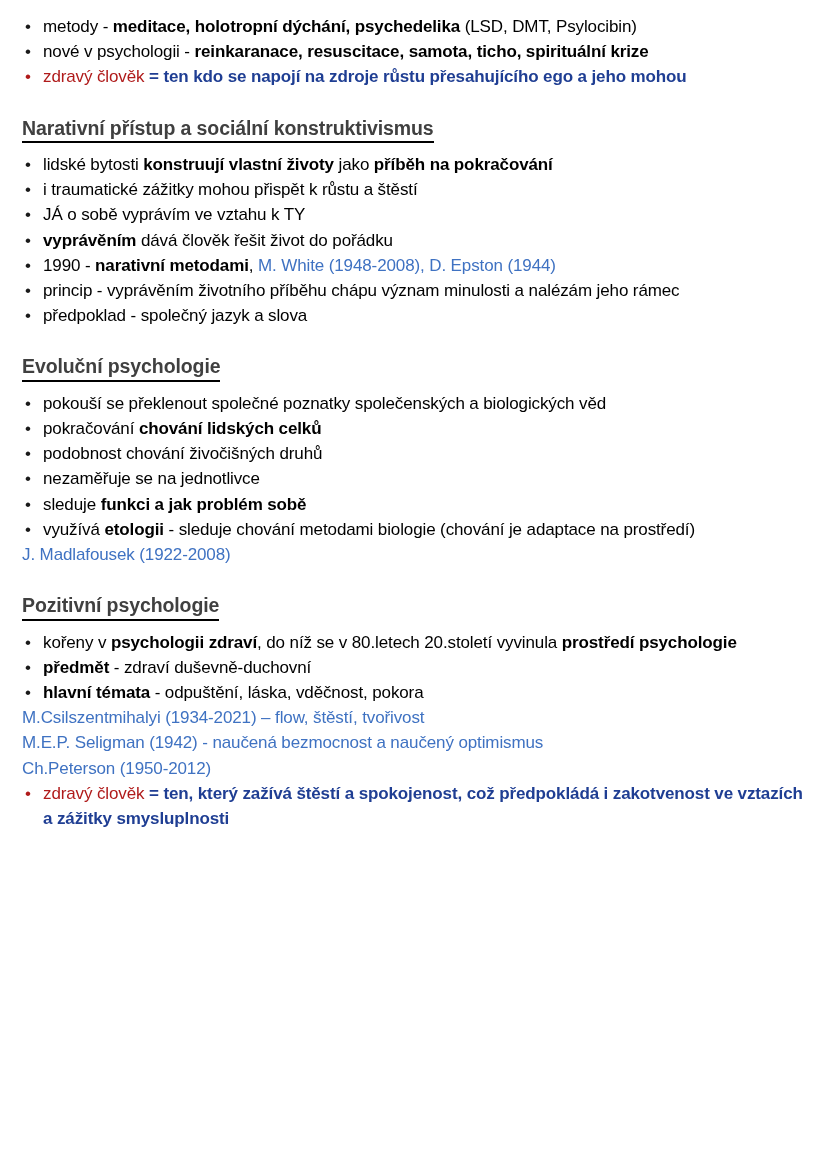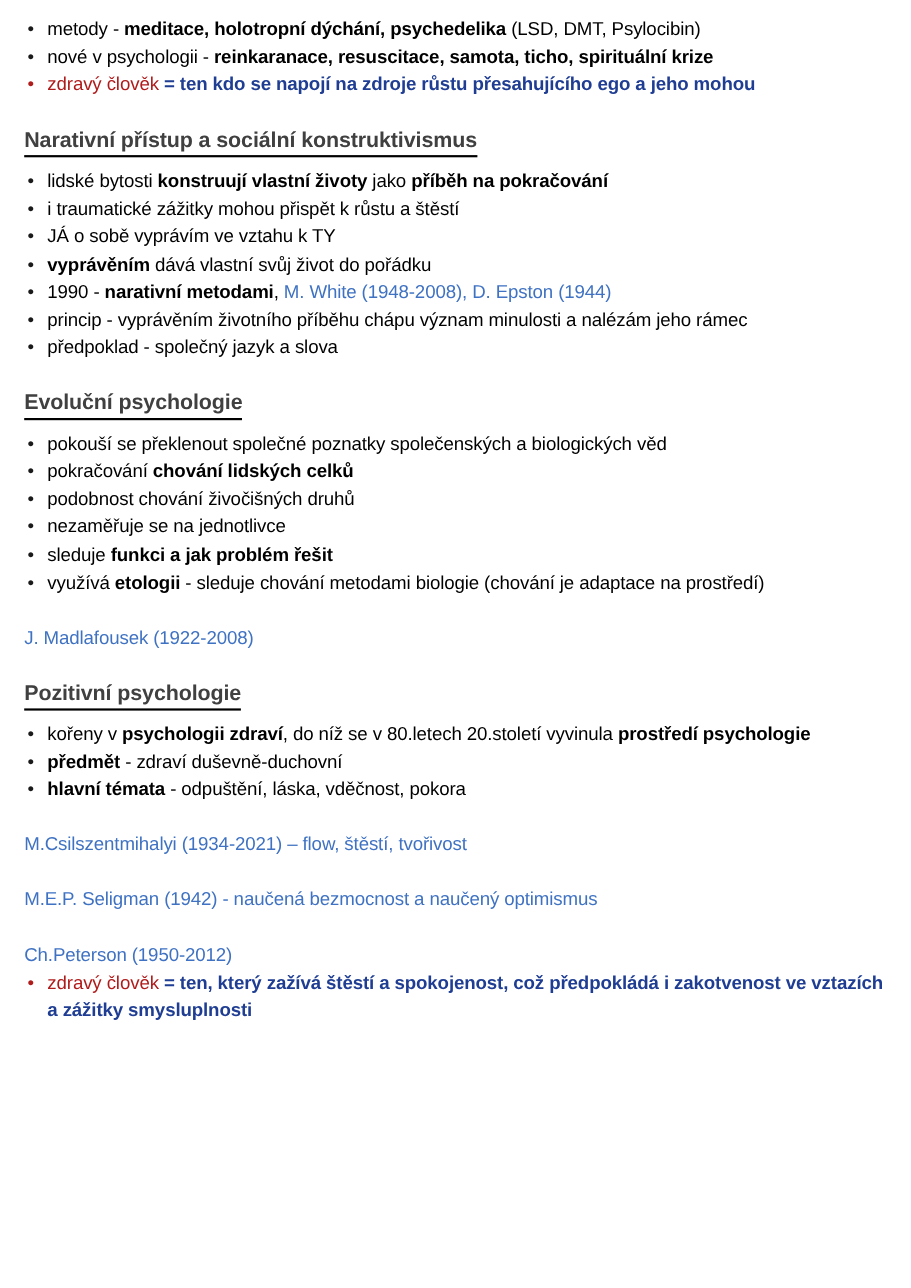--- a/index.html
+++ b/index.html
@@ -52,21 +52,21 @@
   .line {
     position: relative;
     font-size: 17px;
     line-height: 25.2px;
     color: #000000;
     padding-left: 21px;
     margin: 0;
     letter-spacing: -0.12px;
     white-space: normal;
   }
-  .line.nobullet { padding-left: 0; margin-top: 25px; }
+  .line.nobullet { padding-left: 0; }
   .bullet {
     position: absolute;
     left: 3px;
     top: 0;
     font-size: 17px;
     line-height: 25.2px;
   }
   .bullet.dark { color: #1a1a1a; }
   .bullet.red  { color: #b01b1b; }
 
@@ -86,33 +86,33 @@
         <div class="line"><span class="bullet dark">•</span><span class="plain">metody - </span><span class="b">meditace, holotropní dýchání, psychedelika</span><span class="plain"> (LSD, DMT, Psylocibin)</span></div>
         <div class="line"><span class="bullet dark">•</span><span class="plain">nové v psychologii - </span><span class="b">reinkaranace, resuscitace, samota, ticho, spirituální krize</span></div>
         <div class="line"><span class="bullet red">•</span><span class="red-bold">zdravý člověk</span><span class="blue-dark"> = </span><span class="blue-dark">ten kdo se napojí na zdroje růstu přesahujícího ego a jeho mohou</span></div>
       </div>
       <div class="gap-lg"></div>
       <div class="section">
         <div class="heading-wrap"><div class="heading">Narativní přístup a sociální konstruktivismus</div></div>
         <div class="line"><span class="bullet dark">•</span><span class="plain">lidské bytosti </span><span class="b">konstruují vlastní životy</span><span class="plain"> jako </span><span class="b">příběh na pokračování</span></div>
         <div class="line"><span class="bullet dark">•</span><span class="plain">i traumatické zážitky mohou přispět k růstu a štěstí</span></div>
         <div class="line"><span class="bullet dark">•</span><span class="plain">JÁ o sobě vyprávím ve vztahu k TY</span></div>
-        <div class="line"><span class="bullet dark">•</span><span class="b">vyprávěním</span><span class="plain"> dává vlastní svůj život do pořádku</span></div>
+        <div class="line"><span class="bullet dark">•</span><span class="b">vyprávěním</span><span class="plain"> dává člověk řešit život do pořádku</span></div>
         <div class="line"><span class="bullet dark">•</span><span class="plain">1990 - </span><span class="b">narativní metodami</span><span class="plain">, </span><span class="blue-light">M. White (1948-2008), D. Epston (1944)</span></div>
         <div class="line"><span class="bullet dark">•</span><span class="plain">princip - vyprávěním životního příběhu chápu význam minulosti a nalézám jeho rámec</span></div>
         <div class="line"><span class="bullet dark">•</span><span class="plain">předpoklad - společný jazyk a slova</span></div>
       </div>
       <div class="gap-lg"></div>
       <div class="section">
         <div class="heading-wrap"><div class="heading">Evoluční psychologie</div></div>
         <div class="line"><span class="bullet dark">•</span><span class="plain">pokouší se překlenout společné poznatky společenských a biologických věd</span></div>
         <div class="line"><span class="bullet dark">•</span><span class="plain">pokračování </span><span class="b">chování lidských celků</span></div>
         <div class="line"><span class="bullet dark">•</span><span class="plain">podobnost chování živočišných druhů</span></div>
         <div class="line"><span class="bullet dark">•</span><span class="plain">nezaměřuje se na jednotlivce</span></div>
-        <div class="line"><span class="bullet dark">•</span><span class="plain">sleduje </span><span class="b">funkci a jak problém řešit</span></div>
+        <div class="line"><span class="bullet dark">•</span><span class="plain">sleduje </span><span class="b">funkci a jak problém sobě</span></div>
         <div class="line"><span class="bullet dark">•</span><span class="plain">využívá </span><span class="b">etologii</span><span class="plain"> - sleduje chování metodami biologie (chování je adaptace na prostředí)</span></div>
         <div class="line nobullet"><span class="blue-light">J. Madlafousek (1922-2008)</span></div>
       </div>
       <div class="gap-lg"></div>
       <div class="section">
         <div class="heading-wrap"><div class="heading">Pozitivní psychologie</div></div>
         <div class="line"><span class="bullet dark">•</span><span class="plain">kořeny v </span><span class="b">psychologii zdraví</span><span class="plain">, do níž se v 80.letech 20.století vyvinula </span><span class="b">prostředí psychologie</span></div>
         <div class="line"><span class="bullet dark">•</span><span class="b">předmět</span><span class="plain"> - zdraví duševně-duchovní</span></div>
         <div class="line"><span class="bullet dark">•</span><span class="b">hlavní témata</span><span class="plain"> - odpuštění, láska, vděčnost, pokora</span></div>
         <div class="line nobullet"><span class="blue-light">M.Csilszentmihalyi (1934-2021) – flow, štěstí, tvořivost</span></div>

